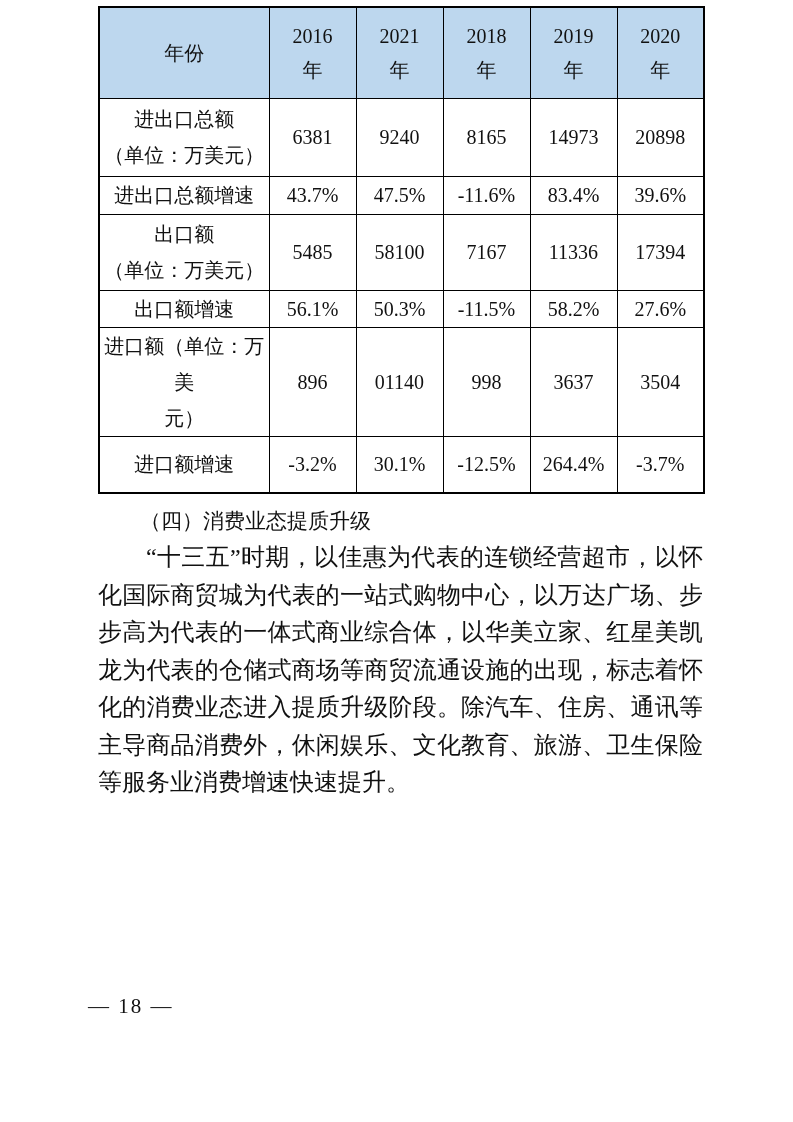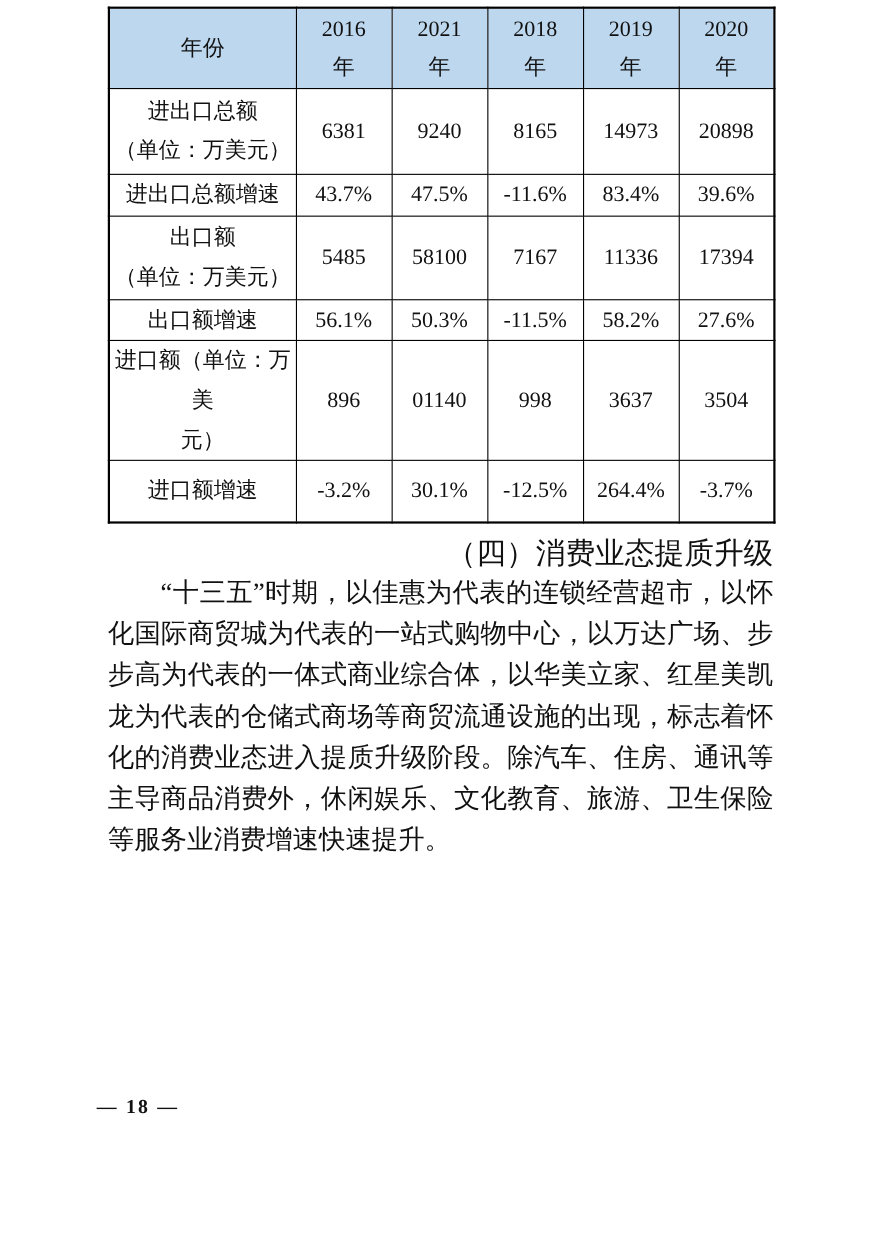--- a/index.html
+++ b/index.html
@@ -40,57 +40,55 @@
   table.trade-table td {
     border: 1px solid #000000;
     text-align: center;
     vertical-align: middle;
     font-size: 20px;
     line-height: 36px;
     padding: 0 2px;
     white-space: pre-line;
     overflow: hidden;
   }
-  tr.row-head    { height: 73px; }
+  tr.row-head    { height: 91px; }
   tr.row-tall-1  { height: 78px; }
   tr.row-thin-1  { height: 38px; }
   tr.row-tall-2  { height: 76px; }
   tr.row-thin-2  { height: 36px; }
   tr.row-tall-3  { height: 76px; }
   tr.row-thin-3  { height: 57px; }
   tr.row-head td {
     background: #bdd7ee;
     line-height: 34px;
   }
   td.corner-cell {
     vertical-align: bottom;
     padding-bottom: 6px;
   }
   .section-heading {
     margin-top: 9px;
-    font-size: 27px;
+    font-size: 21px;
     line-height: 36px;
     text-indent: 2em;
-    text-align: right;
   }
   .body-par {
     margin: 0;
     font-size: 24px;
     line-height: 37.5px;
     text-align: justify;
     text-indent: 2em;
   }
   .page-number {
     position: absolute;
     left: 88px;
     top: 995px;
-    font-size: 18px;
+    font-size: 21px;
     line-height: 22px;
     letter-spacing: 2px;
-    font-weight: bold;
   }
 </style>
 </head>
 <body>
 
 <div class="page">
   <div class="content">
 
 
     <table class="trade-table">

